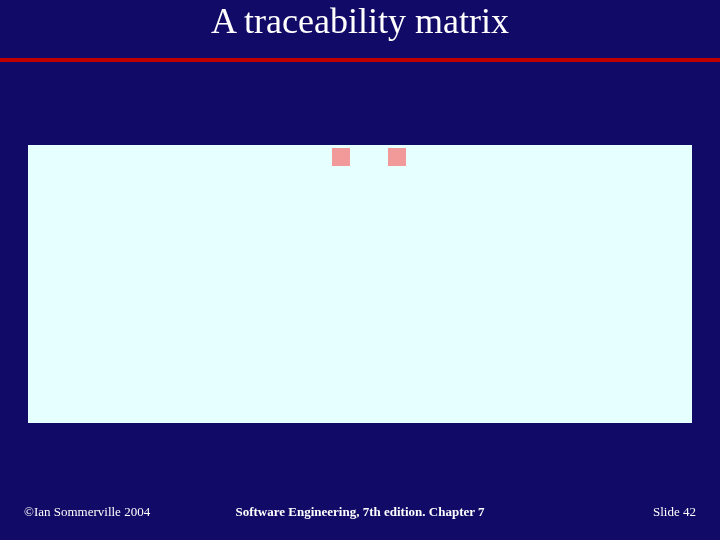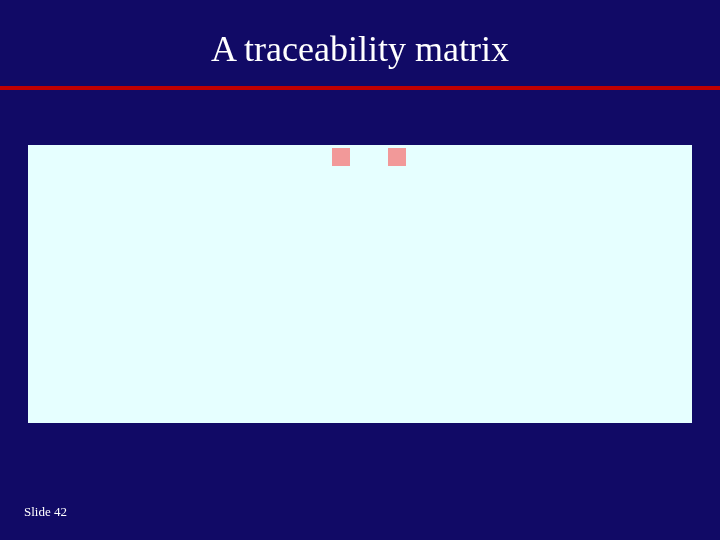--- a/index.html
+++ b/index.html
@@ -4,21 +4,20 @@
 <style>
   * { margin: 0; padding: 0; box-sizing: border-box; }
   html, body { width: 720px; height: 540px; overflow: hidden; }
   body {
     background: #110a66;
     font-family: Georgia, 'Times New Roman', serif;
     position: relative;
   }
   .title-area {
     width: 100%;
-    padding-top: 28px;
     padding-bottom: 16px;
     text-align: center;
   }
   .title {
     color: #ffffff;
     font-size: 36px;
     font-weight: 400;
   }
   .red-rule {
     height: 4px;
@@ -79,14 +78,16 @@
 </div>
 
 <div class="red-rule"></div>
 
 <div class="content-area">
   <div class="marker-a"></div>
   <div class="marker-b"></div>
 </div>
 
 <div class="footer">
+  <div class="footer-left">©Ian Sommerville 2004</div>
+  <div class="footer-center">Software Engineering, 7th edition. Chapter 7</div>
   <div class="footer-right">Slide 42</div>
 </div>
 
 </body></html>

